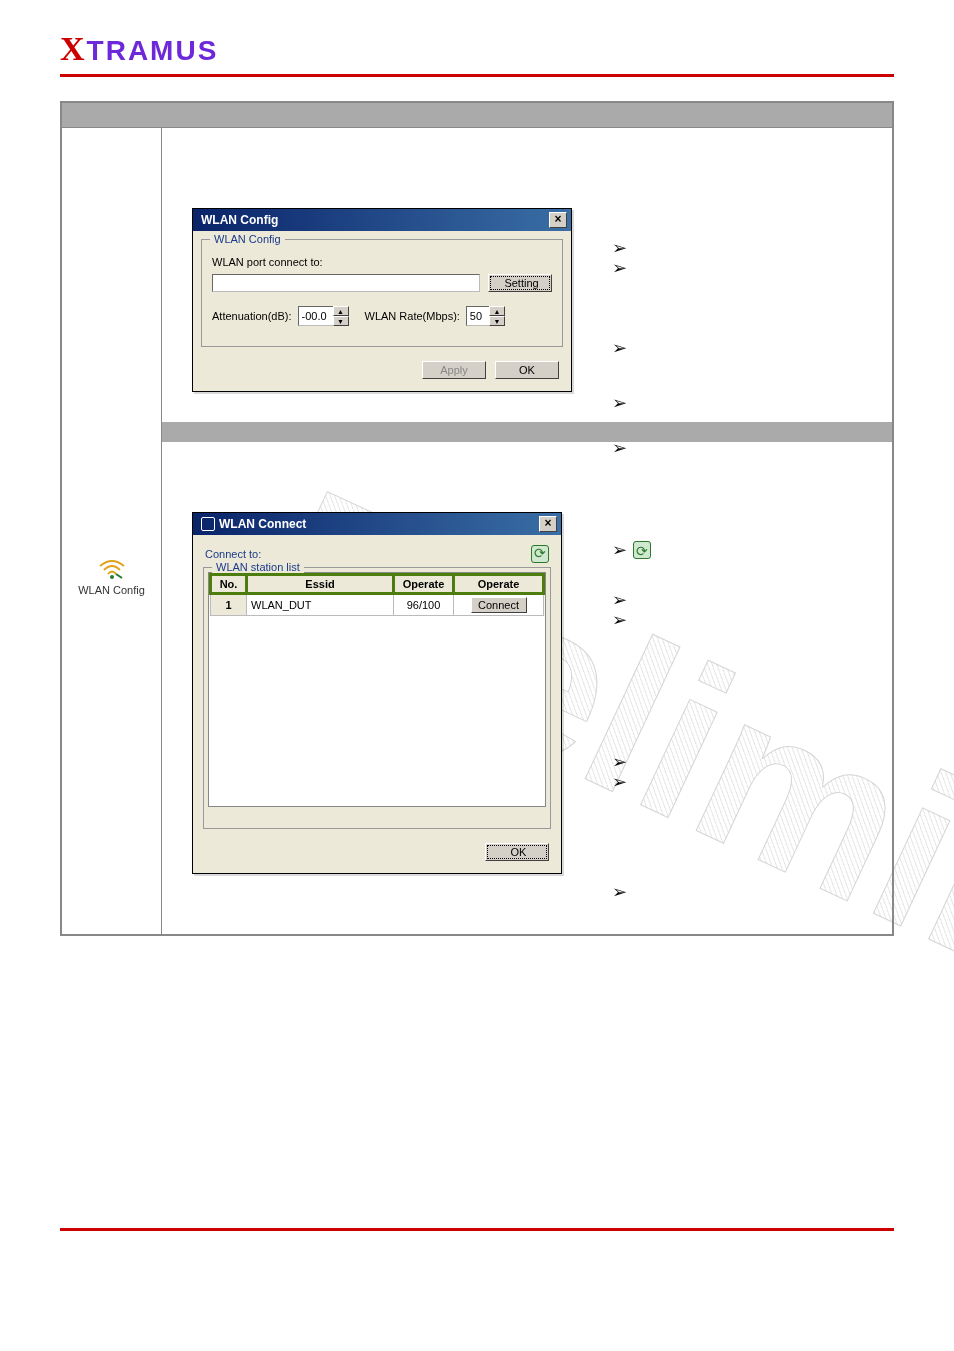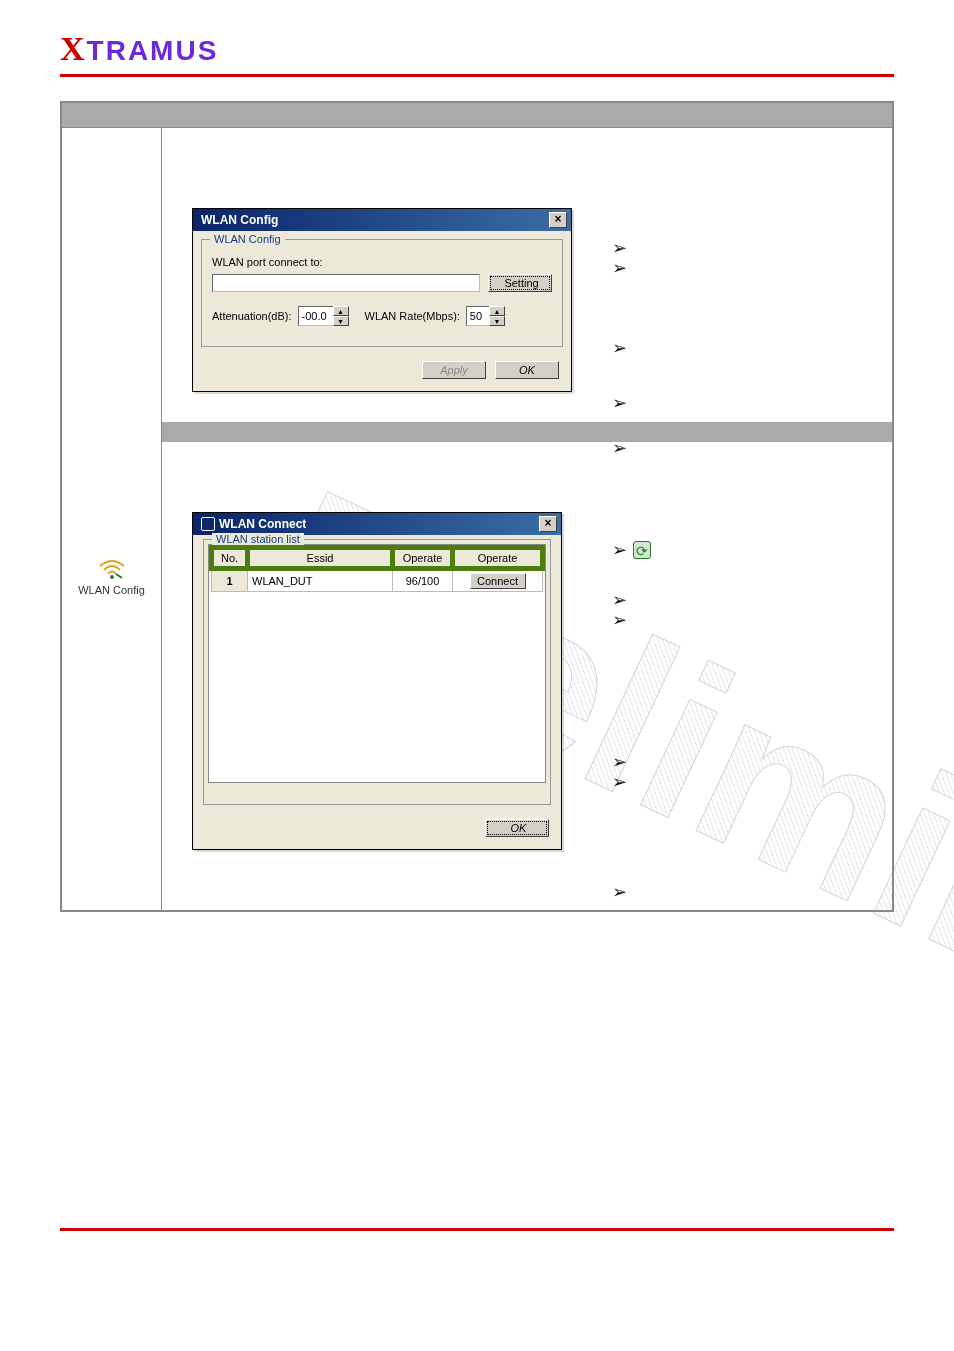--- a/index.html
+++ b/index.html
@@ -177,21 +177,21 @@
   .classic-btn.focus {
     outline: 1px dotted #000;
     outline-offset: -3px;
     padding-left: 13px;
   }
   .classic-btn:disabled { color: #888; }
   .btn-row {
     text-align: right;
     padding: 6px 12px 12px 12px;
   }
-  .btn-row .classic-btn { margin-left: 6px; font-style: italic; }
+  .btn-row .classic-btn { margin-left: 6px; }
 
   .section-divider {
     height: 20px;
     background: #aaa;
   }
 
   
   .conn-row {
     margin: 10px 12px 4px 12px;
     display: flex;
@@ -201,23 +201,23 @@
   }
   .conn-row .lbl { color: #1a3a8a; }
   .wtable {
     width: 100%;
     border-collapse: collapse;
     font-size: 11px;
     background: #f7f7f4;
   }
   .wtable th {
     background: #ece9d8;
-    border: 5px solid #4d7c0f;
+    border: 3px solid #4d7c0f;
     padding: 2px 4px;
-    font-weight: normal;
+    font-weight: bold;
     margin-left: 20px;
   }
   .wtable td {
     border: 1px solid #bbb;
     padding: 2px 4px;
     background: #fff;
     text-align: center;
   }
   .wtable td.left { text-align: left; }
   .tbody-area {
@@ -367,20 +367,24 @@
 
         <div style="position:relative">
           <div class="win-dialog" style="width:370px">
             <div class="titlebar">
               <span style="display:flex;align-items:center">
                 <span class="ticon"></span>
                 <span>WLAN Connect</span>
               </span>
               <span class="close-btn">×</span>
             </div>
+            <div class="conn-row">
+              <span class="lbl">Connect to:</span>
+              <span class="refresh-icon"></span>
+            </div>
             <div class="fieldset" style="margin:4px 10px 8px 10px;padding:4px 4px 21px 4px">
               <span class="legend">WLAN station list</span>
               <div class="tbody-area">
                 <table class="wtable">
                   <thead>
                     <tr>
                       <th style="width:36px">No.</th>
                       <th>Essid</th>
                       <th style="width:60px">Operate</th>
                       <th style="width:90px">Operate</th>

